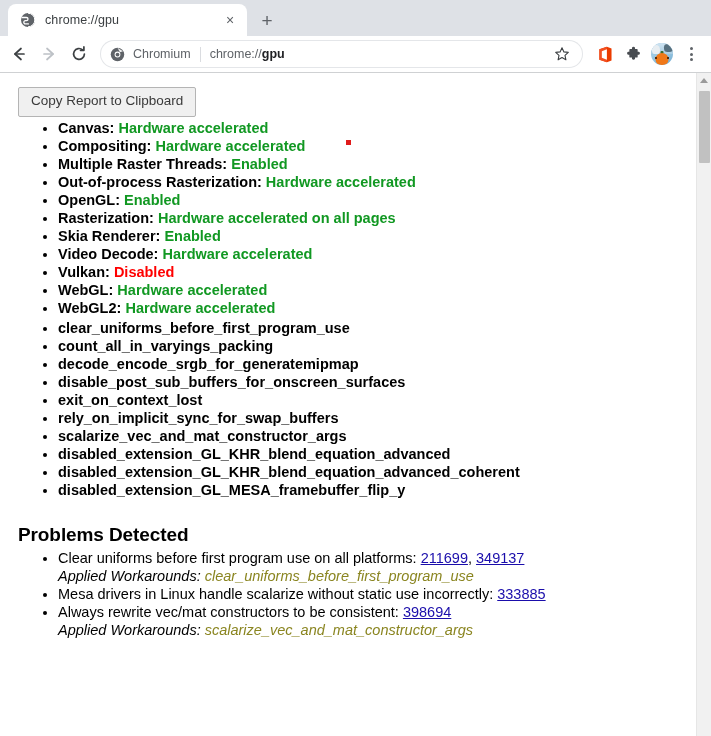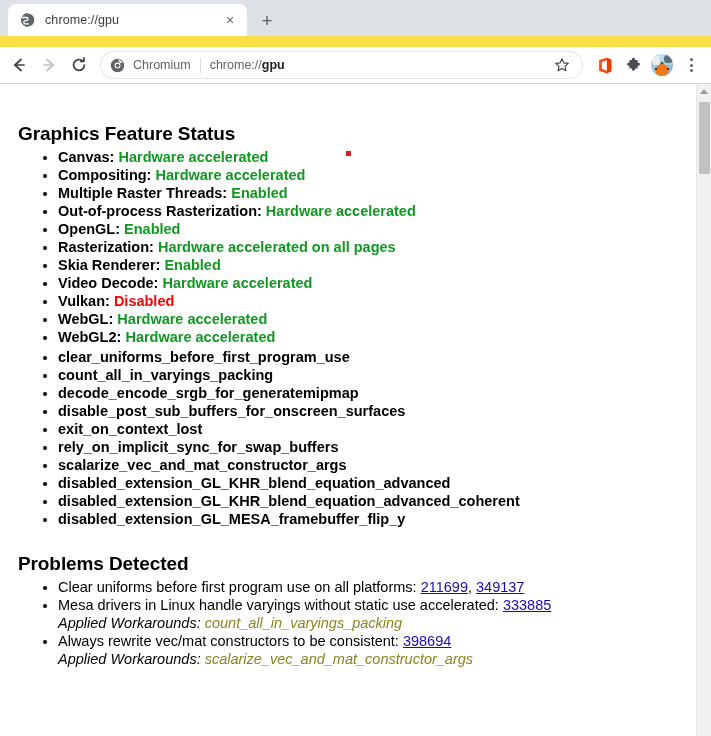--- a/index.html
+++ b/index.html
@@ -77,21 +77,20 @@
 
   
   .toolbar {
     height: 36px;
     flex: 0 0 36px;
     background: #ffffff;
     display: flex;
     align-items: center;
     padding: 0 6px 0 4px;
     gap: 0px;
-    margin-top: 11px;
   }
   .nav-btn {
     width: 30px; height: 30px;
     display: flex; align-items: center; justify-content: center;
     border-radius: 50%;
     flex: 0 0 30px;
   }
   .nav-btn.disabled svg { stroke: #bdc1c6; fill: #bdc1c6; }
 
   .omnibox {
@@ -410,23 +409,23 @@
         </span>
     </div>
   </div>
   <div class="toolbar-shadow"></div>
 
   <div class="viewport">
     <div class="page">
 
       <div class="red-marker"></div>
 
+      <button class="copy-btn">Copy Report to Clipboard</button>
 
       
-      <h2 class="section">Graphics Feature Status</h2>
       <ul class="gpu-list" id="feature-list">
           <li><span>Canvas: </span><span class="status-green">Hardware accelerated</span></li>
           <li><span>Compositing: </span><span class="status-green">Hardware accelerated</span></li>
           <li><span>Multiple Raster Threads: </span><span class="status-green">Enabled</span></li>
           <li><span>Out-of-process Rasterization: </span><span class="status-green">Hardware accelerated</span></li>
           <li><span>OpenGL: </span><span class="status-green">Enabled</span></li>
           <li><span>Rasterization: </span><span class="status-green">Hardware accelerated on all pages</span></li>
           <li><span>Skia Renderer: </span><span class="status-green">Enabled</span></li>
           <li><span>Video Decode: </span><span class="status-green">Hardware accelerated</span></li>
           <li><span>Vulkan: </span><span class="status-red">Disabled</span></li>
@@ -445,22 +444,22 @@
           <li>scalarize_vec_and_mat_constructor_args</li>
           <li>disabled_extension_GL_KHR_blend_equation_advanced</li>
           <li>disabled_extension_GL_KHR_blend_equation_advanced_coherent</li>
           <li>disabled_extension_GL_MESA_framebuffer_flip_y</li>
         </ul>
 
       
       <h2 class="section">Problems Detected</h2>
       <ul class="problems" id="problem-list">
           <li><span>Clear uniforms before first program use on all platforms: </span><a class="link" href="#">211699</a>, <a class="link" href="#">349137</a></li>
-          <li><span>Mesa drivers in Linux handle varyings without static use accelerated: </span><a class="link" href="#">333885</a></li>
-          <li class="workaround-line"><span>Applied Workarounds: </span><span class="workaround-name">count_all_in_varyings_packing</span></li>
+          <li class="workaround-line"><span>Applied Workarounds: </span><span class="workaround-name">clear_uniforms_before_first_program_use</span></li>
+          <li><span>Mesa drivers in Linux handle scalarize without static use incorrectly: </span><a class="link" href="#">333885</a></li>
           <li><span>Always rewrite vec/mat constructors to be consistent: </span><a class="link" href="#">398694</a></li>
           <li class="workaround-line"><span>Applied Workarounds: </span><span class="workaround-name">scalarize_vec_and_mat_constructor_args</span></li>
         </ul>
 
     </div>
 
     <div class="scrollbar">
       <div class="sb-arrow">
           <span class="tri"></span>
         </div>

